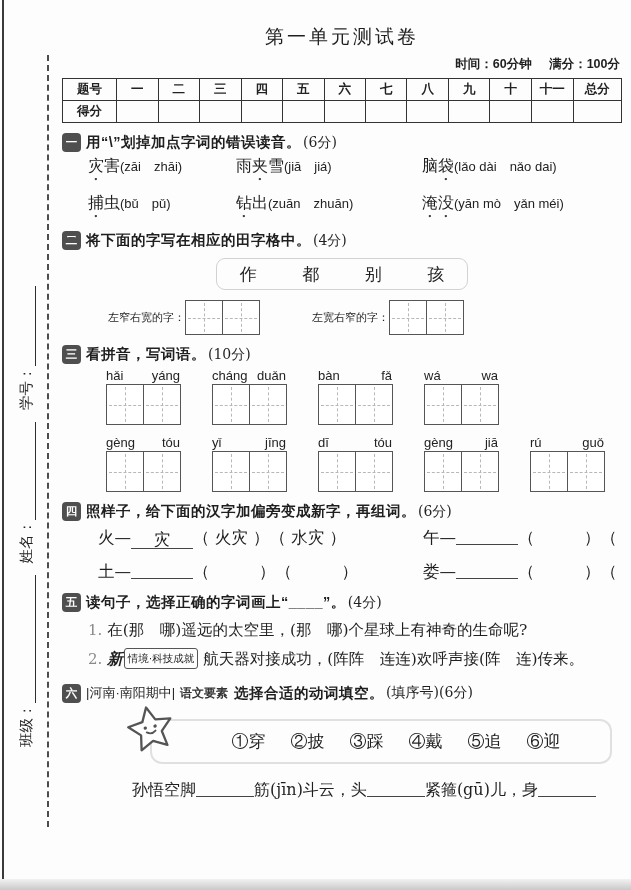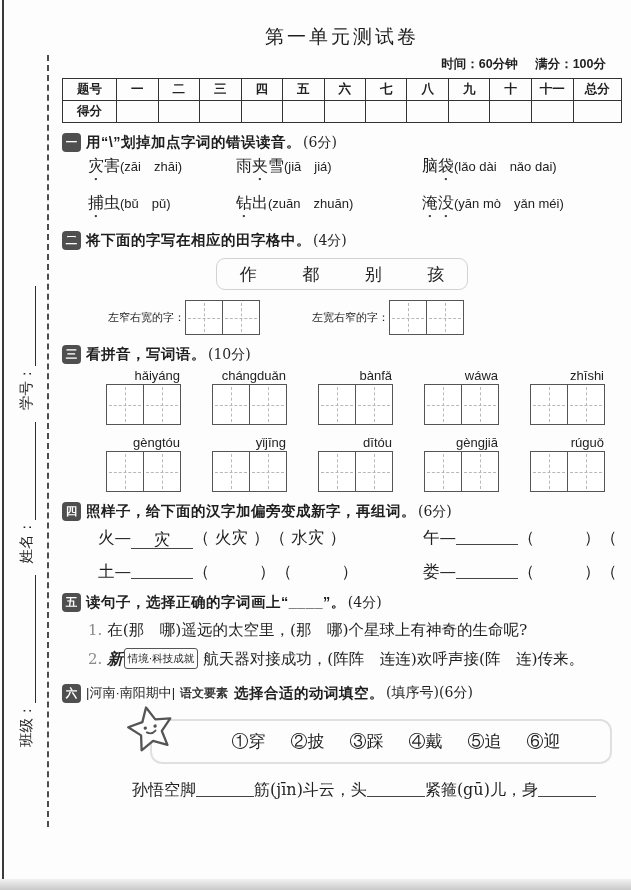--- a/index.html
+++ b/index.html
@@ -23,21 +23,21 @@
   .fold-field{display:flex;align-items:flex-end;}
   .fold-blank{display:inline-block;border-bottom:1.8px solid #2e2e2e;height:14px;}
   .fold-blank.b1{width:128px;}
   .fold-blank.b2{width:98px;}
   .fold-blank.b3{width:80px;}
 
   .main{position:absolute;left:62px;top:22px;width:560px;}
 
   .title{font-size:26px;font-weight:bold;text-align:center;letter-spacing:2px;line-height:1.25;}
   .subtitle{font-size:19px;text-align:center;letter-spacing:3px;margin-top:2px;}
-  .meta{font-family:"Liberation Sans",sans-serif;font-weight:bold;font-size:12.5px;text-align:right;margin-top:6px;margin-right:16px;}
+  .meta{font-family:"Liberation Sans",sans-serif;font-weight:bold;font-size:12.5px;text-align:right;margin-top:6px;margin-right:2px;}
   .meta span{margin-left:14px;}
 
   table.score{border-collapse:collapse;width:100%;margin-top:5px;table-layout:fixed;
     font-family:"Liberation Sans",sans-serif;font-size:12.5px;font-weight:bold;color:#222;}
   table.score td{border:1.7px solid #333;text-align:center;height:21px;padding:0;}
   table.score td.first{width:9.5%;}
   table.score td.last{width:8.5%;margin-top:36px;}
 
   .sec{margin-top:10px;}
   .sec-head{display:flex;align-items:center;font-family:"Liberation Sans",sans-serif;margin-bottom:4px;}
@@ -63,21 +63,21 @@
 
   
   .char-strip{width:250px;margin:8px auto 10px auto;border:1.6px solid #d2d2d2;border-radius:9px;
     display:flex;justify-content:space-around;align-items:center;height:30px;font-size:17px;}
   .s2-row{display:flex;align-items:center;padding-left:46px;font-size:11px;}
   .s2-row .lbl2{margin-left:52px;}
 
   
   .s3-row{display:flex;gap:32px;padding-left:44px;margin-bottom:10px;}
   .pygroup{width:74px;}
-  .py{display:flex;justify-content:flex-end;margin-bottom:1px;}
+  .py{display:flex;justify-content:space-between;margin-bottom:1px;}
   .pygroup .tz{width:36px;height:39px;}
 
   
   .s4-grid{display:grid;grid-template-columns:325px 1fr;row-gap:12px;padding-left:36px;
     font-size:16.5px;margin-top:6px;white-space:nowrap;}
   .ans{display:inline-block;min-width:62px;text-align:center;border-bottom:1.6px solid #444;
     line-height:1.05;vertical-align:-2px;}
 
   
   .q-item{padding-left:26px;font-size:15.5px;line-height:1.85;white-space:nowrap;}
@@ -231,27 +231,20 @@
             <span class="tz"></span>
             <span class="tz"></span>
           </span></span>
       <span class="pygroup"><span class="py pinyin">
             <span>wá</span>
             <span>wa</span>
           </span><span class="tzp">
             <span class="tz"></span>
             <span class="tz"></span>
           </span></span>
-      <span class="pygroup"><span class="py pinyin">
-            <span>zhī</span>
-            <span>shi</span>
-          </span><span class="tzp">
-            <span class="tz"></span>
-            <span class="tz"></span>
-          </span></span>
     </div>
     <div class="s3-row">
       <span class="pygroup"><span class="py pinyin">
             <span>gèng</span>
             <span>tóu</span>
           </span><span class="tzp">
             <span class="tz"></span>
             <span class="tz"></span>
           </span></span>
       <span class="pygroup"><span class="py pinyin">

